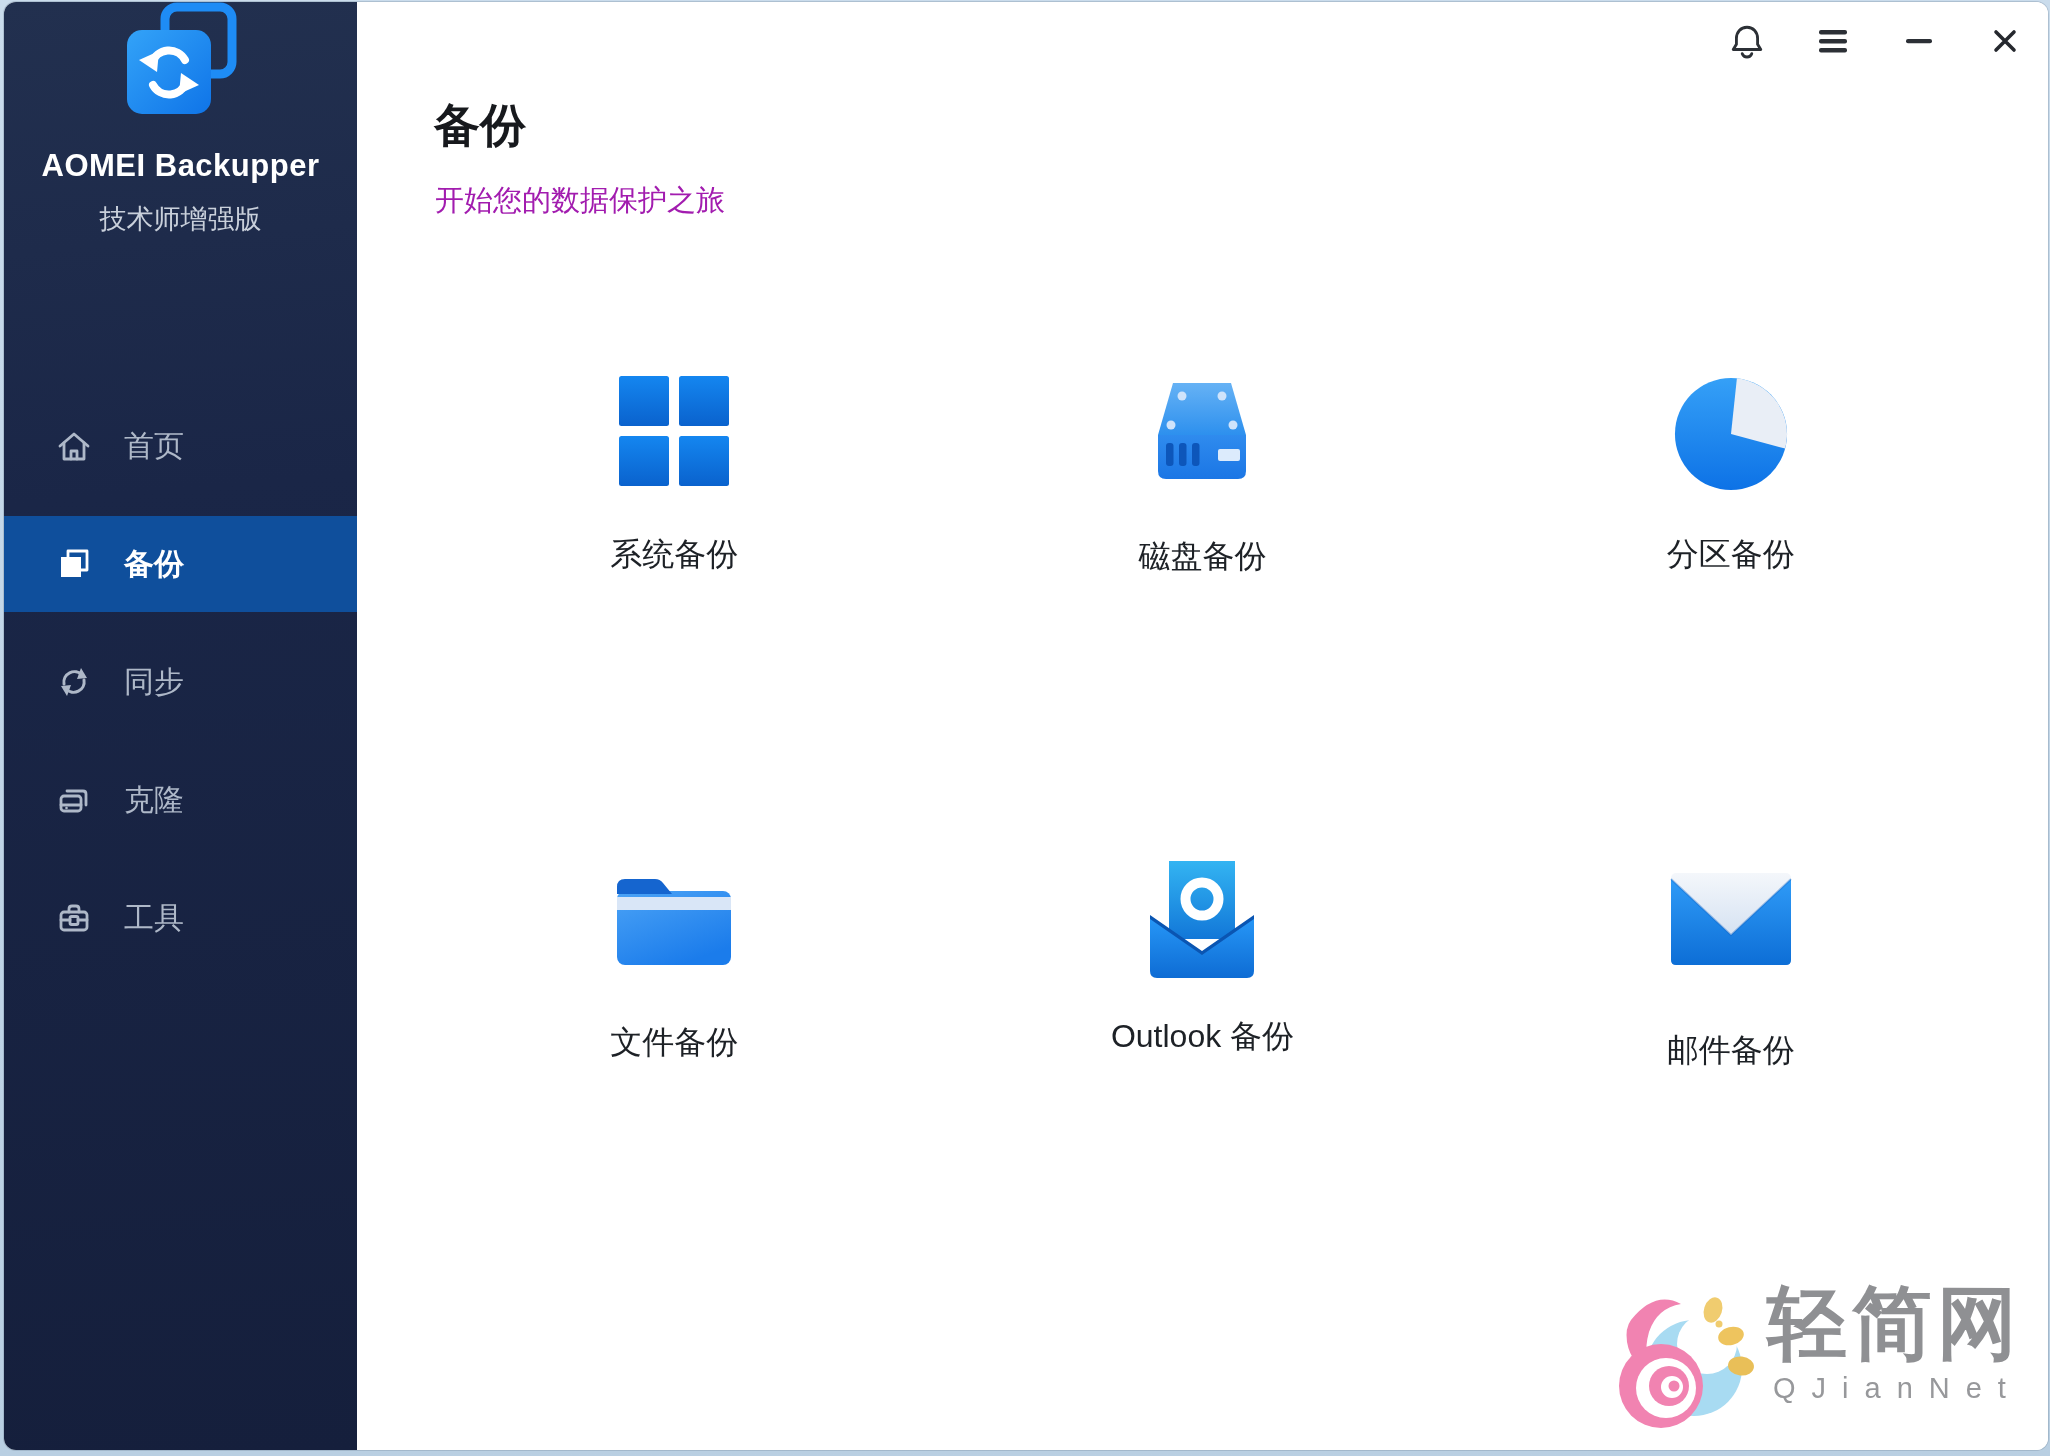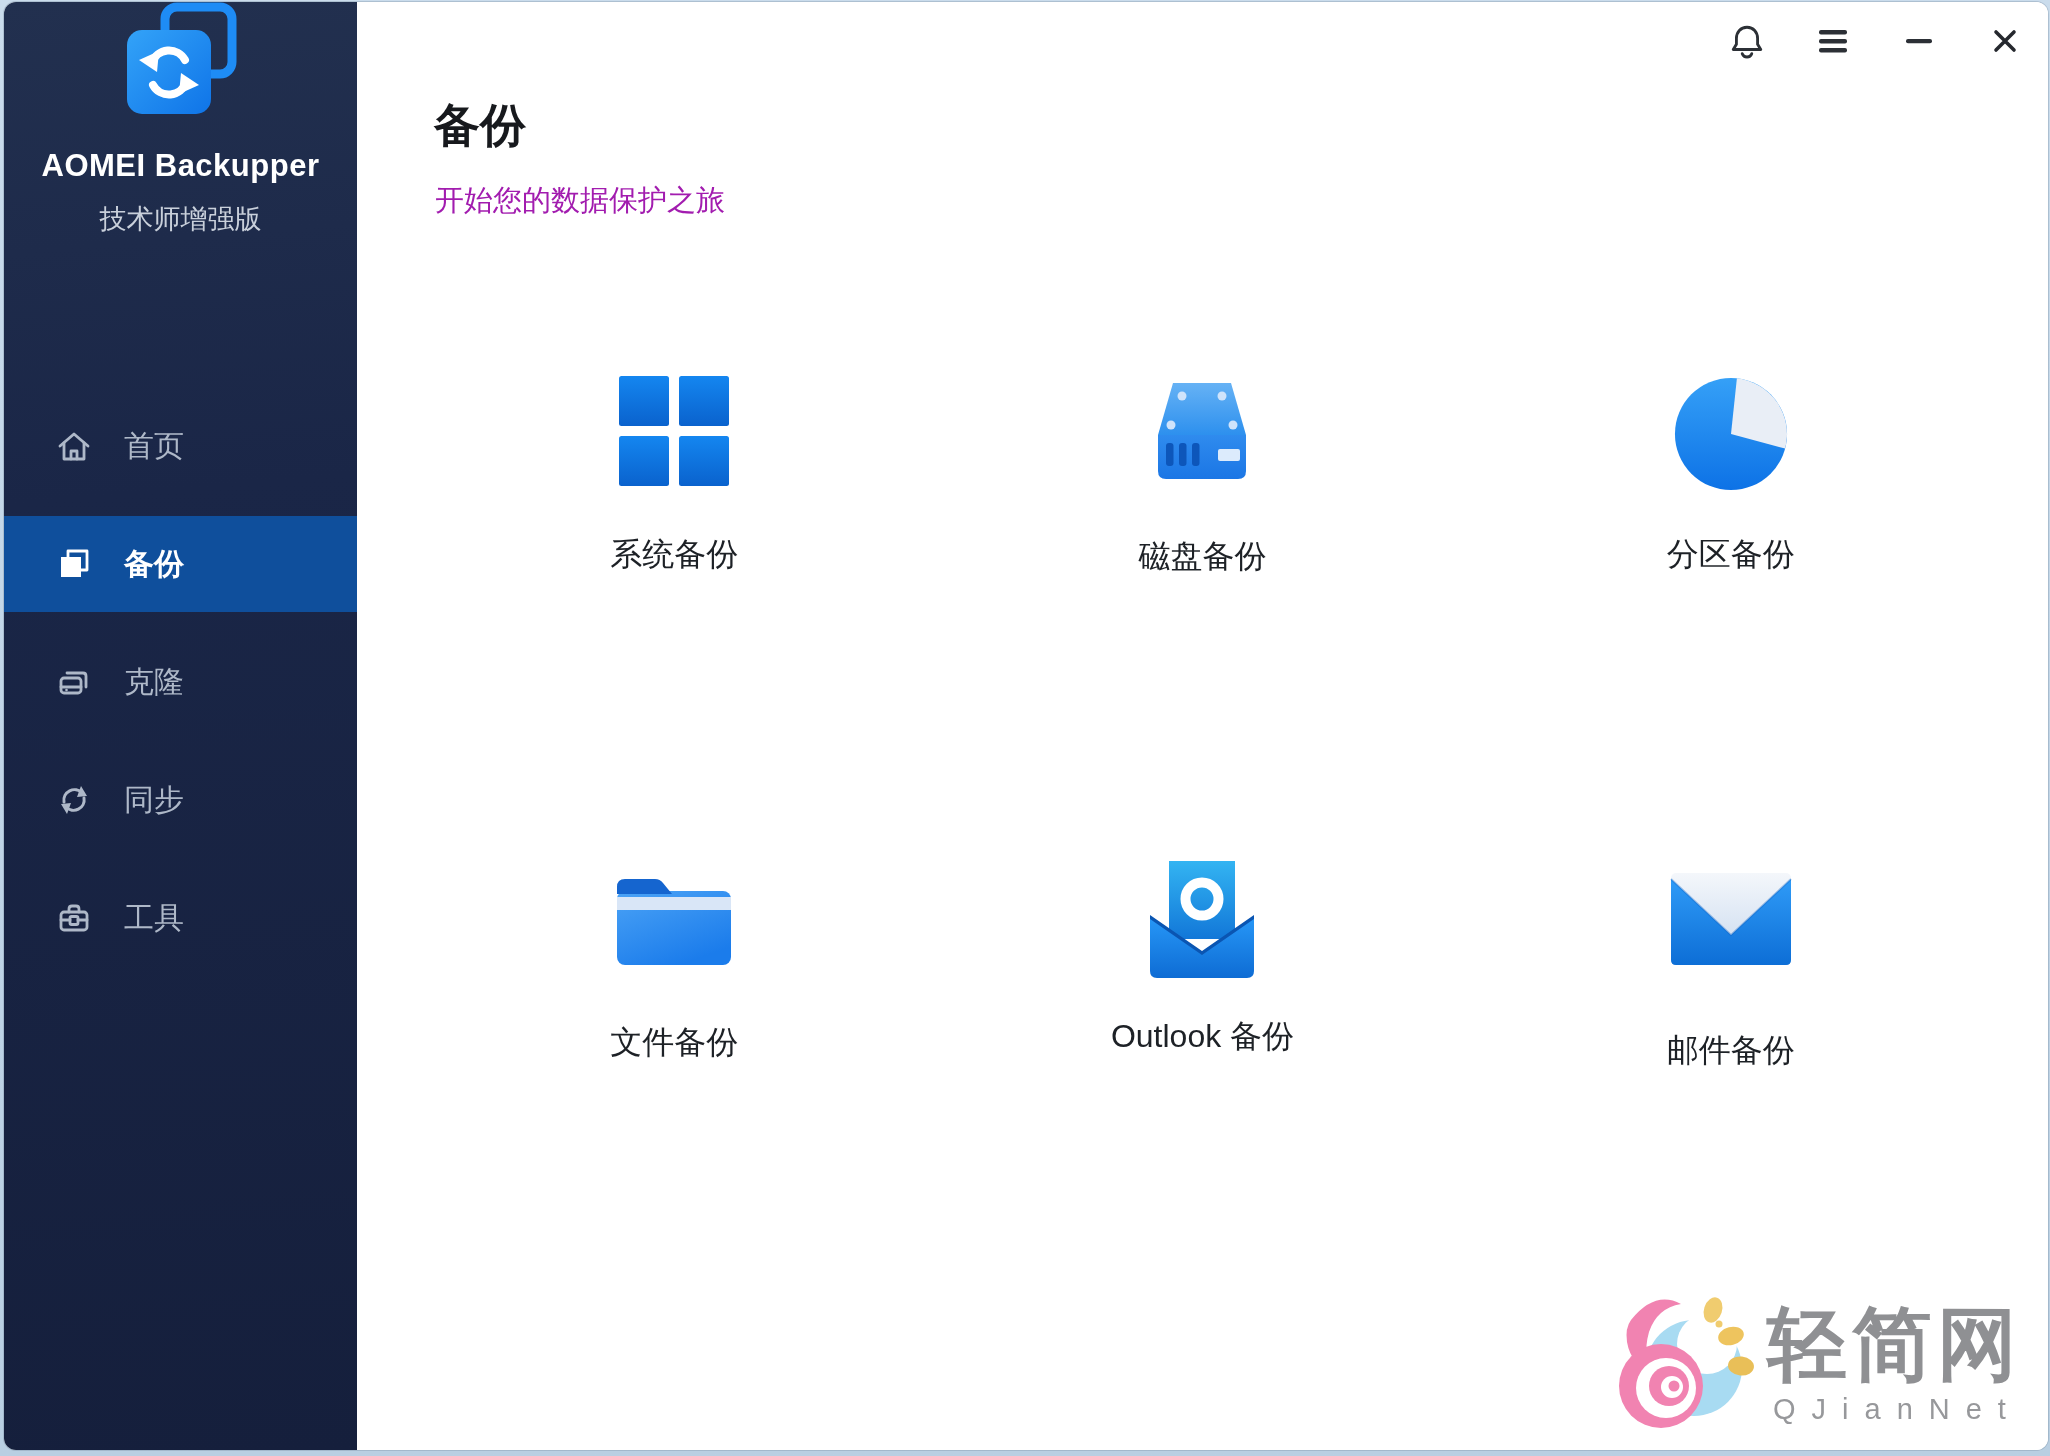--- a/index.html
+++ b/index.html
@@ -38,21 +38,21 @@
     position:absolute;left:53px;top:373px;width:1585px;
     display:grid;grid-template-columns:repeat(3,1fr);row-gap:278px;
   }
   .tile{display:flex;flex-direction:column;align-items:center;cursor:pointer;}
   .tile-icon{height:116px;display:flex;align-items:flex-start;justify-content:center;}
   .tile-label{margin-top:42px;font-size:32px;font-weight:500;color:#1d2126;white-space:nowrap;}
   
   .win-controls{position:absolute;top:18px;right:24px;display:flex;align-items:center;gap:48px;}
   .win-btn{width:38px;height:42px;display:flex;align-items:center;justify-content:center;cursor:pointer;}
   
-  .watermark{position:absolute;right:26px;bottom:6px;display:flex;align-items:center;gap:12px;}
+  .watermark{position:absolute;right:26px;bottom:6px;display:flex;align-items:flex-start;gap:12px;}
   .wm-text{display:flex;flex-direction:column;}
   .wm-cn{font-size:80px;font-weight:700;color:#8f9093;letter-spacing:5px;line-height:1;}
   .wm-en{margin-top:10px;margin-left:6px;font-size:29px;color:#97989b;letter-spacing:16px;line-height:1;}
 </style>
 </head>
 <body>
 
 <div class="window">
 
   <div class="sidebar">
@@ -88,37 +88,37 @@
 
       <div class="nav-item selected">
         <svg class="nico" viewBox="0 0 40 40" fill="none" stroke="currentColor" stroke-width="2.8" stroke-linejoin="round">
           <path d="M14 13 V7 H33 V26 H27"></path>
           <rect x="7" y="13" width="20" height="20" fill="currentColor" stroke="none"></rect>
         </svg>
         <span>备份</span>
       </div>
 
       <div class="nav-item">
+        <svg class="nico" viewBox="0 0 40 40" fill="none" stroke="currentColor" stroke-width="3" stroke-linecap="round">
+          <path d="M10 22 A10.5 10.5 0 0 1 28 13"></path>
+          <polygon points="27,6 33,16 23,17" fill="currentColor" stroke="none"></polygon>
+          <path d="M30 18 A10.5 10.5 0 0 1 12 27"></path>
+          <polygon points="13,34 7,24 17,23" fill="currentColor" stroke="none"></polygon>
+        </svg>
+        <span>同步</span>
+      </div>
+
+      <div class="nav-item">
         <svg class="nico" viewBox="0 0 40 40" fill="none" stroke="currentColor" stroke-width="2.8" stroke-linecap="round" stroke-linejoin="round">
           <path d="M13 11 H29 Q32 11 32 14 V25"></path>
           <rect x="7" y="16" width="20" height="15" rx="3"></rect>
           <path d="M7 25 H27"></path>
           <circle cx="12.5" cy="28" r="1.3" fill="currentColor" stroke="none"></circle>
         </svg>
         <span>克隆</span>
-      </div>
-
-      <div class="nav-item">
-        <svg class="nico" viewBox="0 0 40 40" fill="none" stroke="currentColor" stroke-width="3" stroke-linecap="round">
-          <path d="M10 22 A10.5 10.5 0 0 1 28 13"></path>
-          <polygon points="27,6 33,16 23,17" fill="currentColor" stroke="none"></polygon>
-          <path d="M30 18 A10.5 10.5 0 0 1 12 27"></path>
-          <polygon points="13,34 7,24 17,23" fill="currentColor" stroke="none"></polygon>
-        </svg>
-        <span>同步</span>
       </div>
 
       <div class="nav-item">
         <svg class="nico" viewBox="0 0 40 40" fill="none" stroke="currentColor" stroke-width="2.8" stroke-linecap="round" stroke-linejoin="round">
           <rect x="7" y="14" width="26" height="18" rx="3"></rect>
           <path d="M15 14 V11 Q15 8 18 8 H22 Q25 8 25 11 V14"></path>
           <path d="M7 22 H16 M24 22 H33"></path>
           <rect x="16" y="18.5" width="8" height="8" rx="1.5"></rect>
         </svg>
         <span>工具</span>

